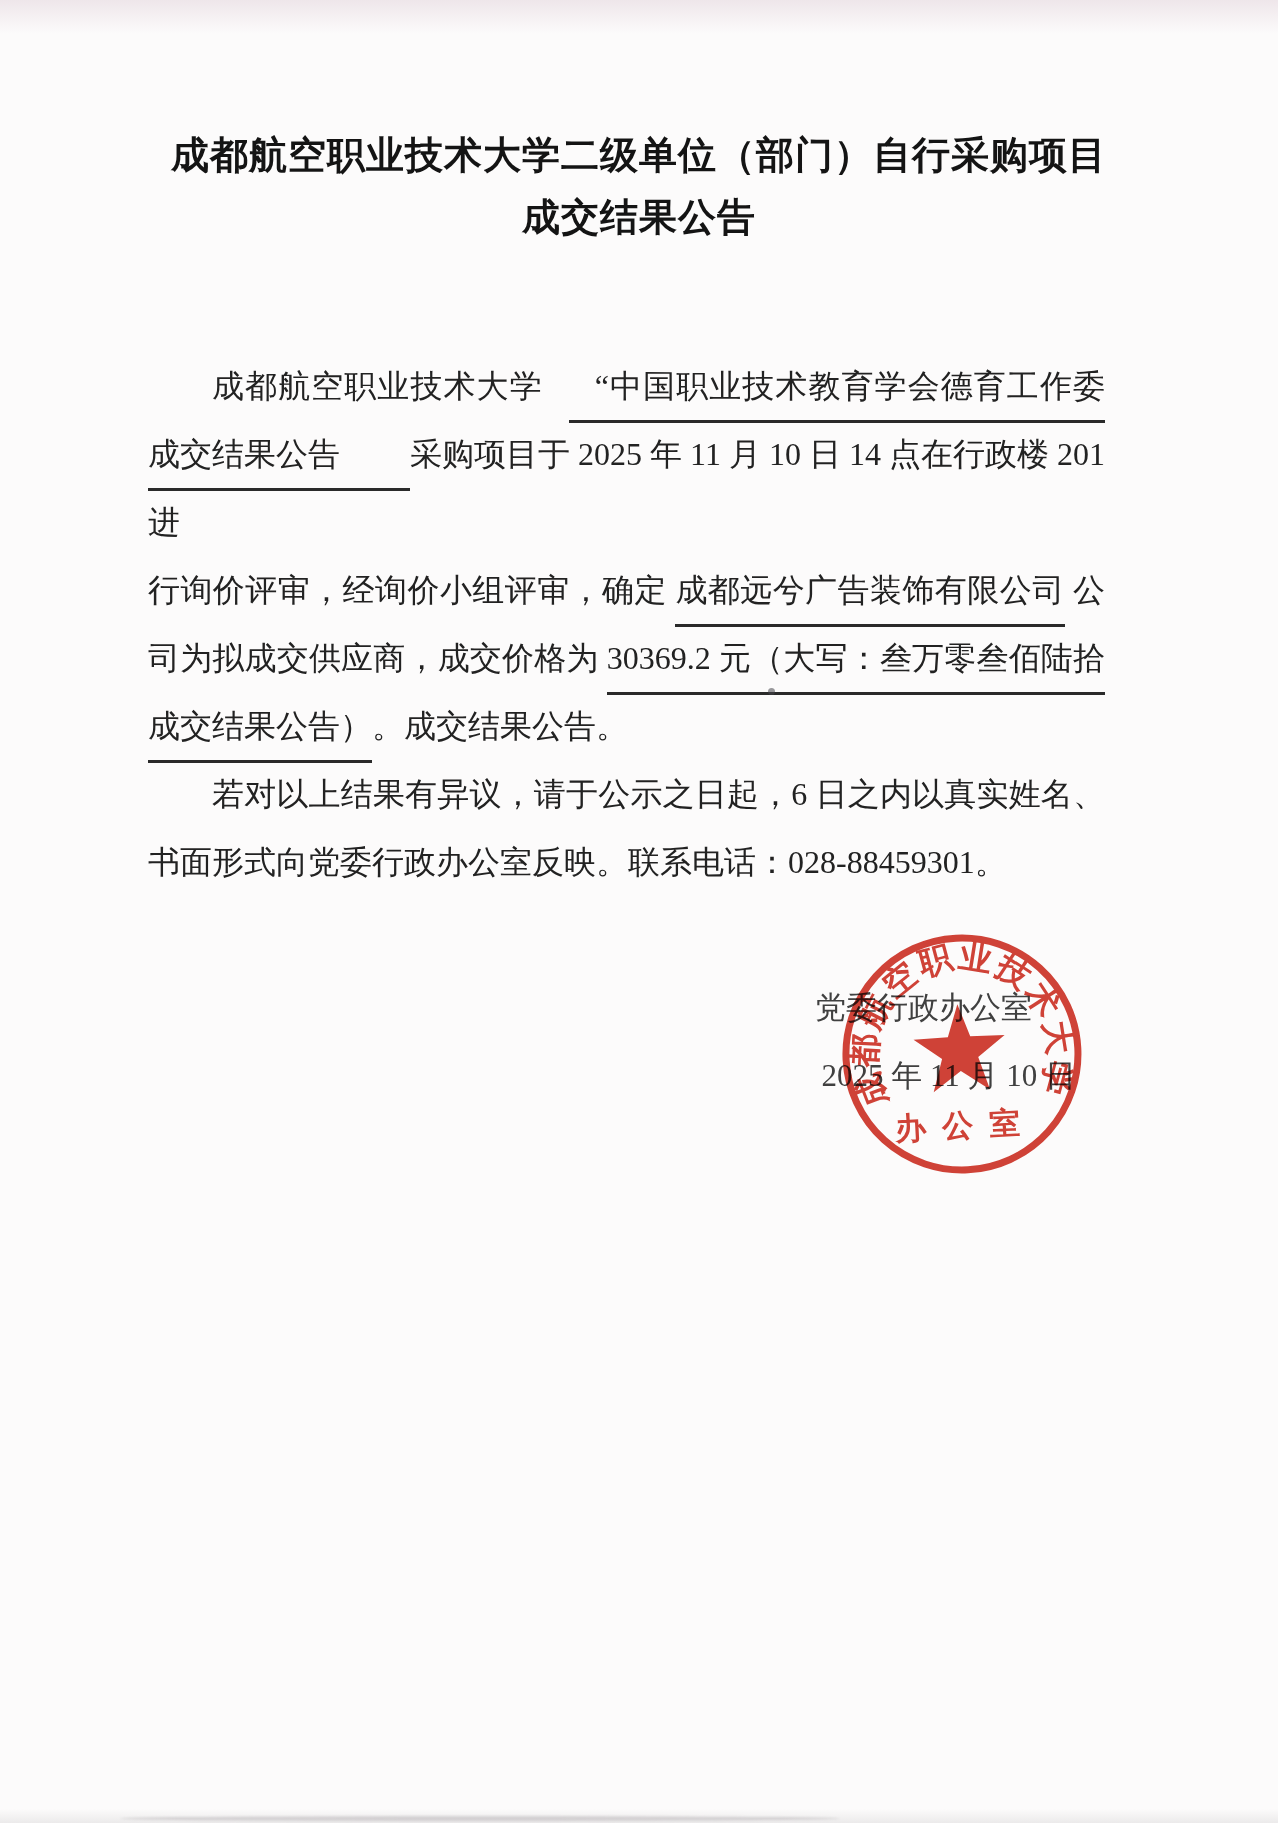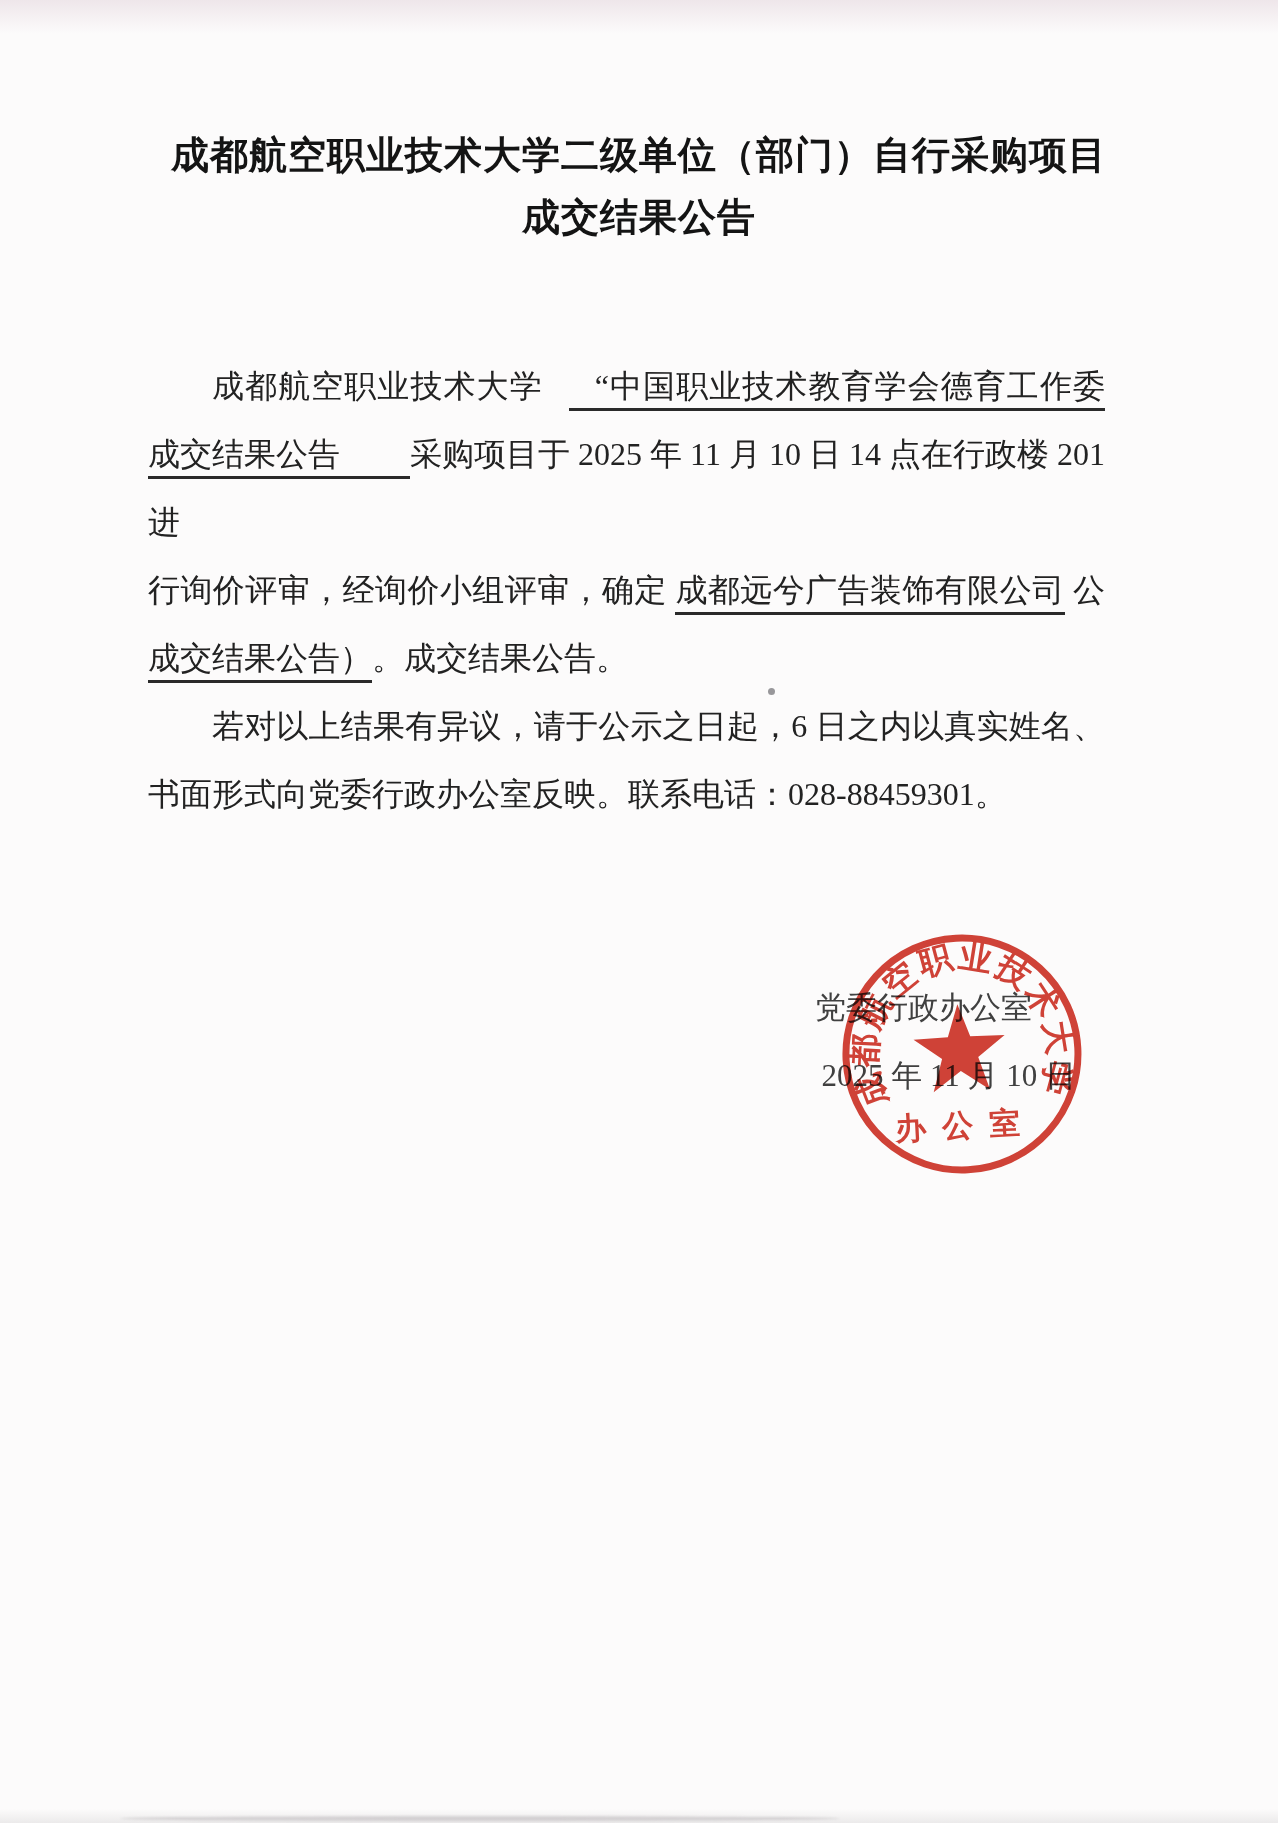--- a/index.html
+++ b/index.html
@@ -40,21 +40,21 @@
     position: absolute; top: 352px; left: 148px; width: 957px;
     font-size: 32px;
     line-height: 68px;
     color: #222222;
   }
   .line { white-space: normal; }
   .flush { text-align: justify; text-align-last: justify; }
   .indent { padding-left: 64px; }
   .u {
     border-bottom: 3px solid #2a2a2a;
-    padding-bottom: 4px;
+    padding-bottom: 16px;
   }
   .gap-l { margin-left: 26px; padding-left: 26px; }
   .gap-r { padding-right: 70px; }
   .sig {
     position: absolute;
     color: #404040;
     font-size: 31px;
     line-height: 40px;
     white-space: nowrap;
   }
@@ -96,20 +96,21 @@
 
   <div class="doc-body">
 
     <div class="line indent flush"><span>成都航空职业技术大学</span><span class="u gap-l">“中国职业技术教育学会德育工作委</span></div>
 
 
     <div class="line flush"><span class="u gap-r">成交结果公告</span><span>采购项目于 2025 年 11 月 10 日 14 点在行政楼 201 进</span></div>
 
     <div class="line flush"><span>行询价评审，经询价小组评审，确定 </span><span class="u">成都远兮广告装饰有限公司</span><span> 公</span></div>
 
+    <div class="line flush"><span>司为拟成交供应商，成交价格为 </span><span class="u">30369.2 元（大写：叁万零叁佰陆拾</span></div>
 
     <div class="line"><span class="u">成交结果公告）</span><span>。成交结果公告。</span></div>
 
     <div class="line indent flush"><span>若对以上结果有异议，请于公示之日起，6 日之内以真实姓名、</span></div>
 
     <div class="line"><span>书面形式向党委行政办公室反映。联系电话：028-88459301。</span></div>
 
   </div>
 
   <div class="ink-dot"></div>

